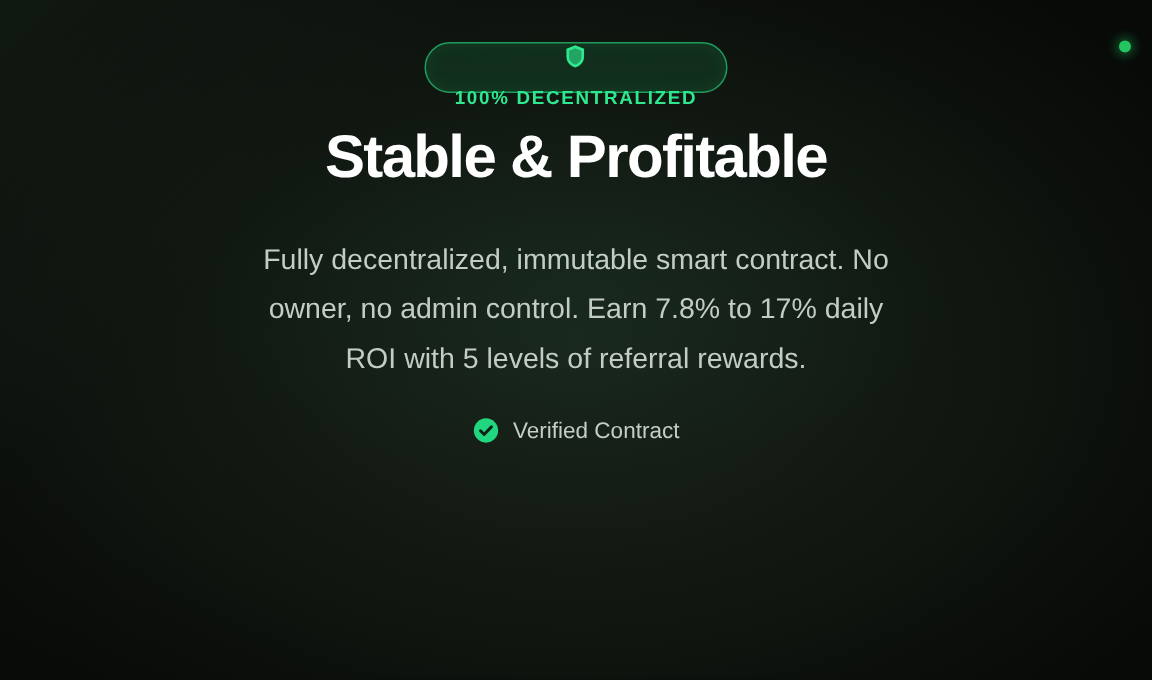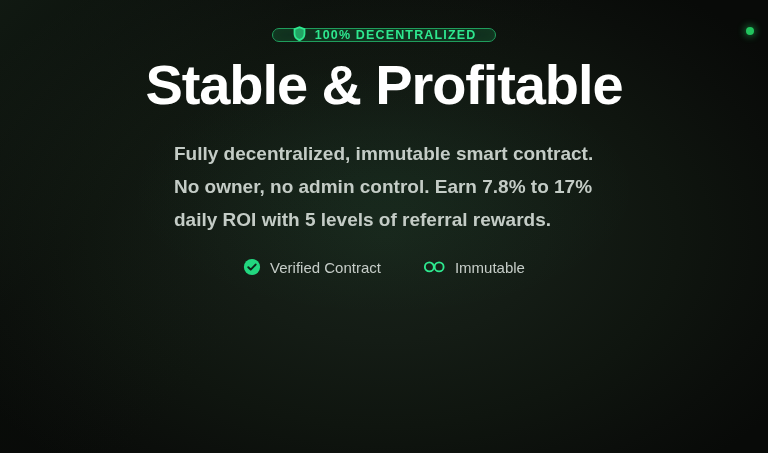--- a/index.html
+++ b/index.html
@@ -49,65 +49,66 @@
     height: 8px;
     border-radius: 50%;
     background: #22c55e;
     box-shadow: 0 0 7px 2px rgba(34,197,94,0.45);
     z-index: 2;
   }
 
   
   .badge {
     margin-top: 28px;
-    height: 14px;
+    height: 34px;
     box-sizing: border-box;
     display: inline-flex;
     align-items: center;
     gap: 8px;
     padding: 0 19px;
     border: 1px solid #1f9d5c;
     border-radius: 999px;
     background: rgba(22, 82, 50, 0.42);
     box-shadow: 0 0 12px rgba(34,197,94,0.10) inset;
+    flex-direction: column;
   }
   .badge-shield { display: block; }
   .badge-text {
     color: #2ee88f;
     font-size: 12.5px;
     font-weight: bold;
     letter-spacing: 1.15px;
     white-space: nowrap;
     line-height: 1;
   }
 
   
   .headline {
     margin: 0;
     padding-top: 16px;
     text-align: center;
-    font-size: 56px;
+    font-size: 40px;
     font-weight: bold;
     line-height: 54px;
     letter-spacing: -1.1px;
   }
   .headline .line { display: block; }
   .line-1, .line-3 { color: #ffffff; }
   .line-2 { color: #2bed95; }
 
   
   .lede {
     margin: 0;
     padding-top: 25px;
     width: 420px;
-    text-align: left;
+    text-align: center;
     color: #c4ccc6;
     font-size: 19px;
     line-height: 33px;
-    font-weight: bold;
+    font-weight: normal;
   }
 
   
   .features {
     display: flex;
     align-items: center;
     gap: 42px;
     padding-top: 22px;
     justify-content: space-between;
   }
@@ -158,27 +159,15 @@
       <span class="feature-icon">
         <svg width="18" height="18" viewBox="0 0 20 20" aria-hidden="true">
           <circle cx="10" cy="10" r="9" fill="#22d67f"></circle>
           <path d="M5.9 10.2l2.7 2.7 5.4-5.6" fill="none" stroke="#0d2418" stroke-width="2.2" stroke-linecap="round" stroke-linejoin="round"></path>
         </svg>
       </span>
       <span class="feature-label">Verified Contract</span>
     </div>
 
 
-    <div class="feature">
-      <span class="feature-icon">
-        <svg width="23" height="14" viewBox="0 0 26 15" aria-hidden="true">
-          <path d="M7.6 2.1c3 0 4.1 5.3 7.3 5.3 2.4 0 4.3-1.2 4.3-3.6S17.3 0.2 14.9 0.2" fill="none" stroke="#22d67f" stroke-width="0"></path>
-          <g fill="none" stroke="#2ee88f" stroke-width="2.1">
-            <circle cx="7.2" cy="7.4" r="5.1"></circle>
-            <circle cx="18.2" cy="7.4" r="5.1"></circle>
-          </g>
-        </svg>
-      </span>
-      <span class="feature-label">Immutable</span>
-    </div>
 
   </div>
 </div>
 
 </body></html>

